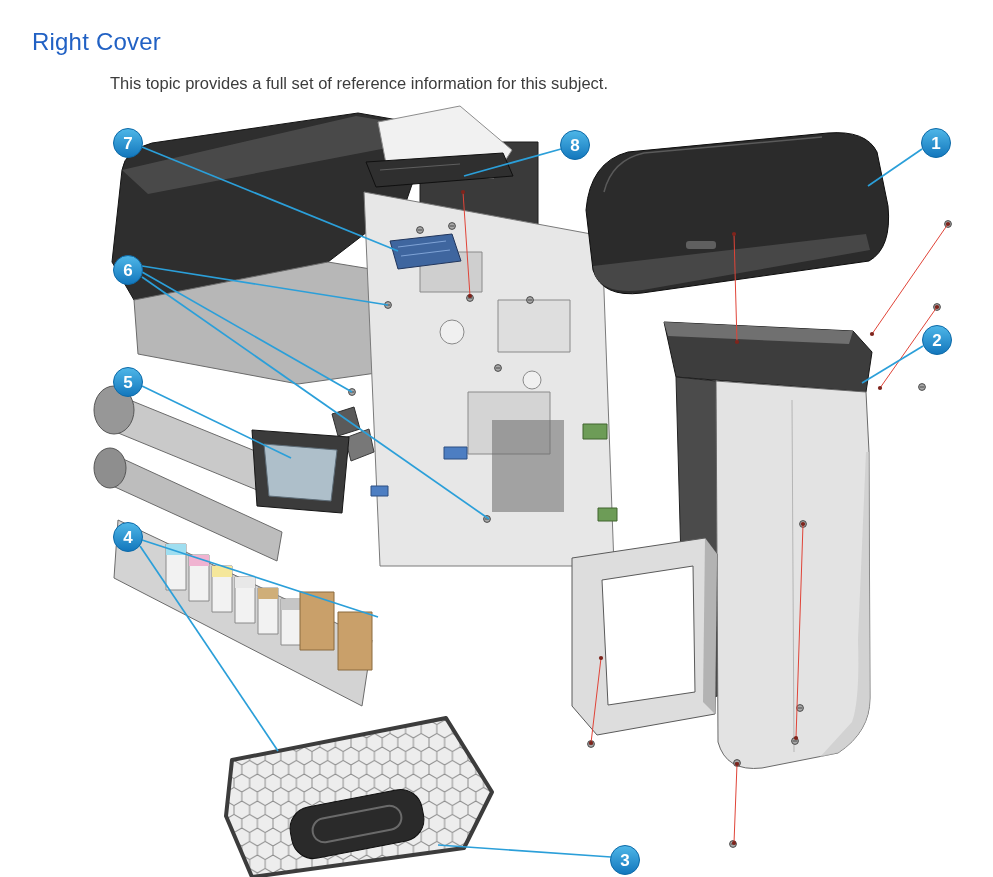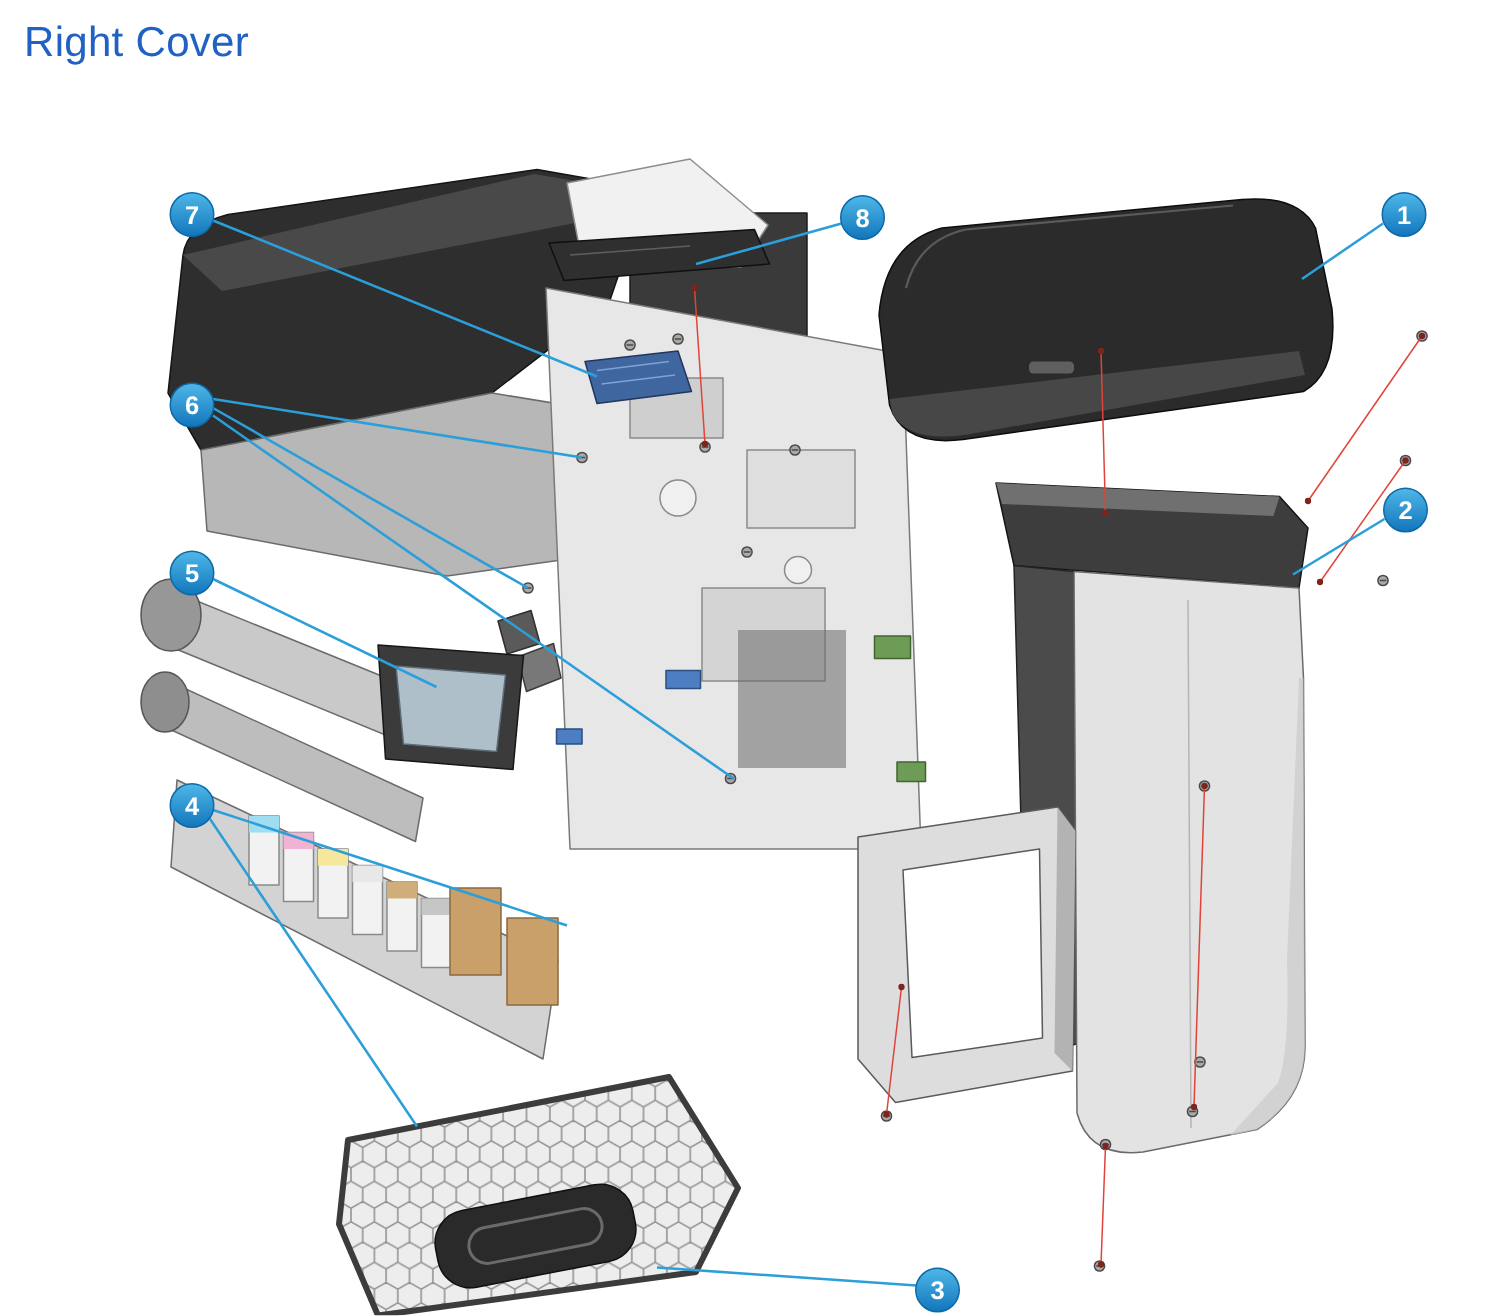--- a/index.html
+++ b/index.html
@@ -3,34 +3,35 @@
 <meta charset="utf-8">
 <style>
   html,body{
     margin:0;padding:0;background:#ffffff;
     width:993px;height:877px;overflow:hidden;
     font-family:"Liberation Sans", sans-serif;
   }
   .page{position:relative;width:993px;height:877px;background:#fff;}
   #diagram-svg{position:absolute;left:0;top:0;}
   .title{
-    position:absolute;left:16px;top:12px;margin:0;z-index:2;
-    font-size:28px;font-weight:500;letter-spacing:0.2px;color:#2161c4;
+    position:absolute;left:16px;top:12px;margin:16px;z-index:2;
+    font-size:24px;font-weight:500;letter-spacing:0.2px;color:#2161c4;
   }
   .subtitle{
     position:absolute;left:110px;top:74px;margin:0;z-index:2;
     font-size:16.5px;color:#3c3c3c;
   }
 </style>
 </head>
 <body>
 
 <div class="page">
 
   <h1 class="title" style="color: rgb(33, 97, 196);">Right Cover</h1>
+  <p class="subtitle" style="color: rgb(60, 60, 60);">This topic provides a full set of reference information for this subject.</p>
 
   <svg id="diagram-svg" width="993" height="877" viewBox="0 0 993 877">
     <defs>
       <linearGradient id="calloutGrad" x1="0" y1="0" x2="0" y2="1">
         <stop offset="0" stop-color="#4fb7e8"></stop>
         <stop offset="1" stop-color="#1276bc"></stop>
       </linearGradient>
       <pattern id="hexPat" width="15.6" height="27" patternUnits="userSpaceOnUse">
         <rect width="15.6" height="27" fill="#ededed"></rect>
         <path d="M7.8,-9 L15.6,-4.5 L15.6,4.5 L7.8,9 L0,4.5 L0,-4.5 Z

